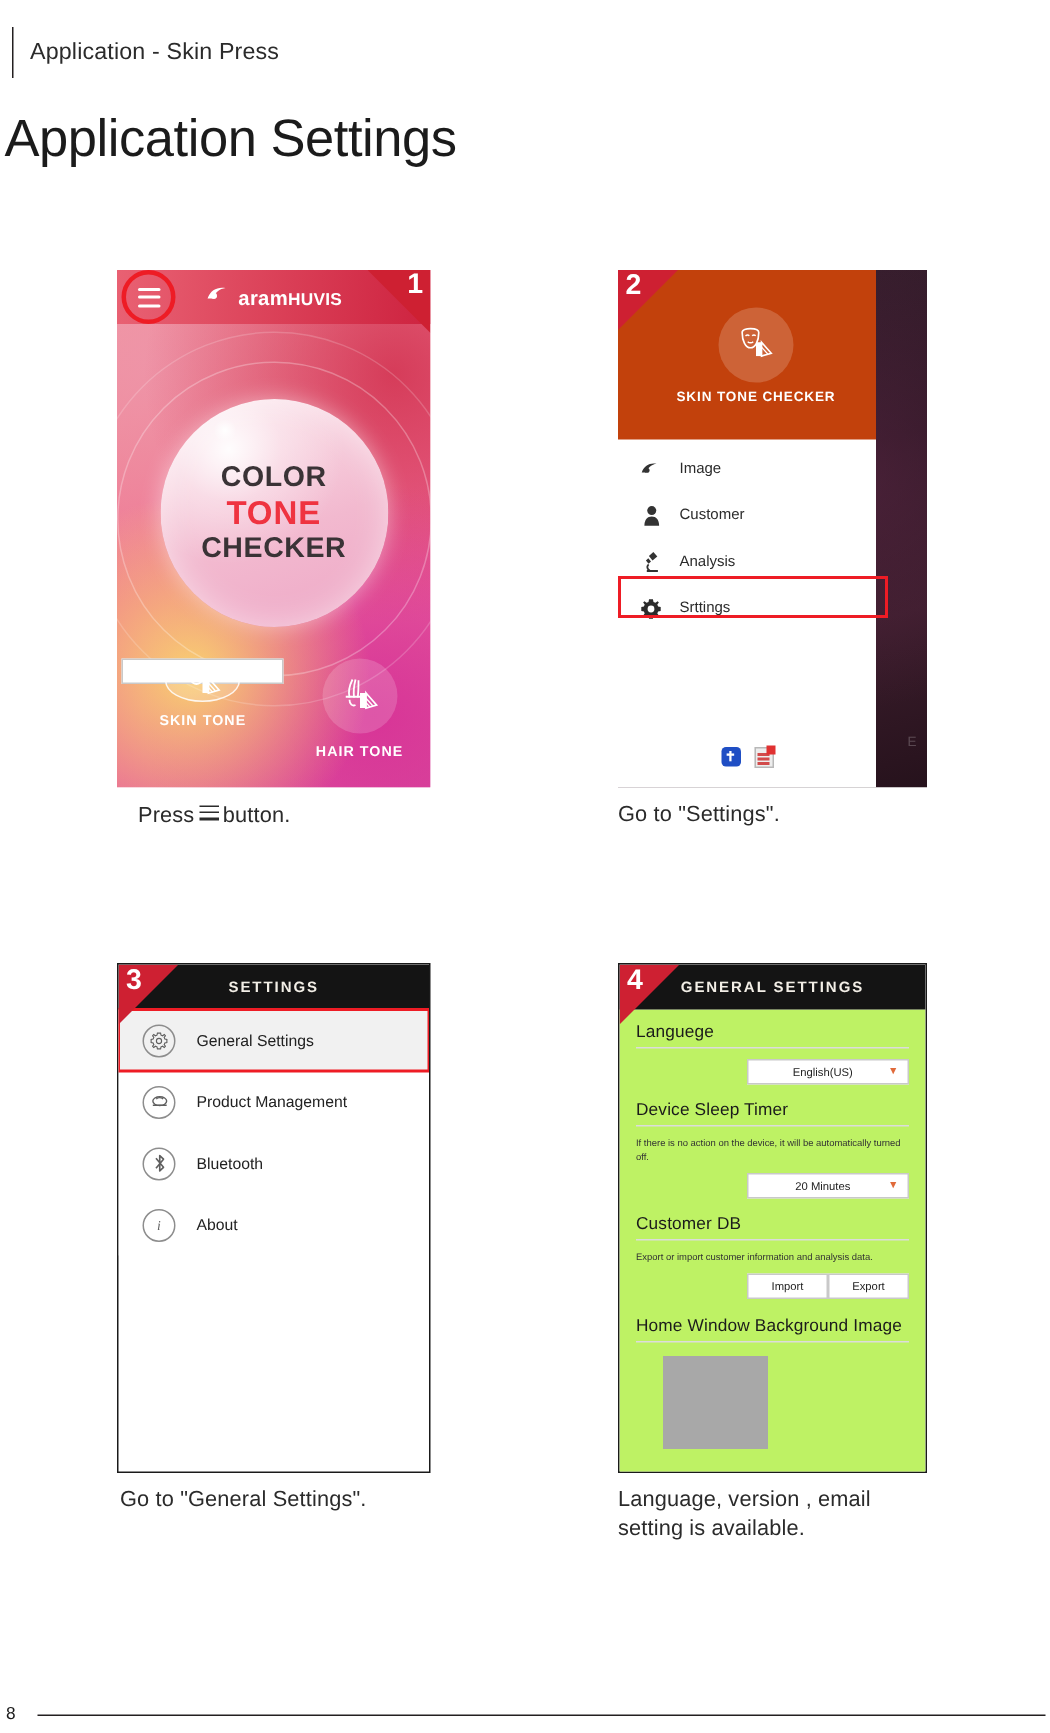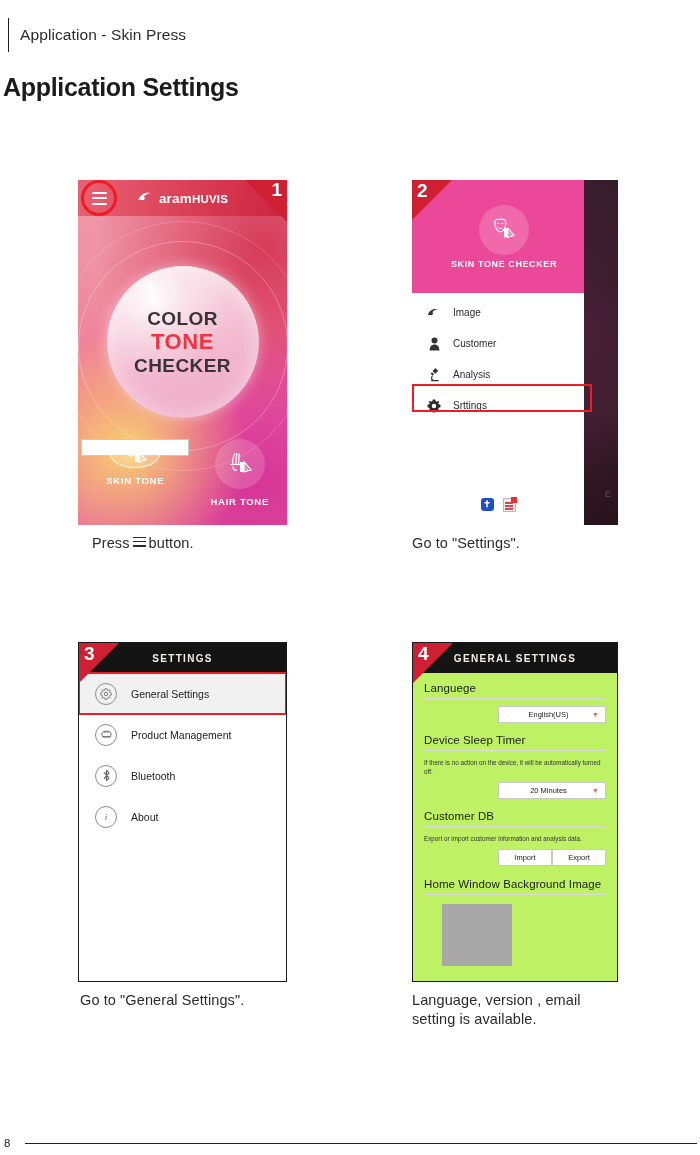--- a/index.html
+++ b/index.html
@@ -31,22 +31,22 @@
   .crumb {
     position: absolute;
     left: 20px; top: 8px;
     font-size: 15.5px;
     letter-spacing: .1px;
     color: #2b2b2b;
   }
   .page-title {
     position: absolute;
     left: 3px; top: 55px;
-    font-size: 25px;
-    font-weight: 700;
+    font-size: 35px;
+    font-weight: 400;
     letter-spacing: -.3px;
     color: #1b1b1b;
   }
 
   
   .panel {
     position: absolute;
     overflow: hidden;
     background: #ffffff;
   }
@@ -207,21 +207,21 @@
   .drawer {
     position: absolute;
     left: 0; top: 0;
     width: 172px; height: 100%;
     background: #ffffff;
     z-index: 5;
     display: flex; flex-direction: column;
   }
   .drawer-head {
     height: 113px;
-    background: #ec4899;
+    background: #c2410c;
     display: flex; flex-direction: column;
     align-items: center; justify-content: center;
     gap: 4px;
     position: relative;
     padding-left: 12px;
   }
   .drawer-head .av {
     width: 50px; height: 50px; border-radius: 50%;
     background: rgba(255,255,255,.18);
     display: flex; align-items: center; justify-content: center;

